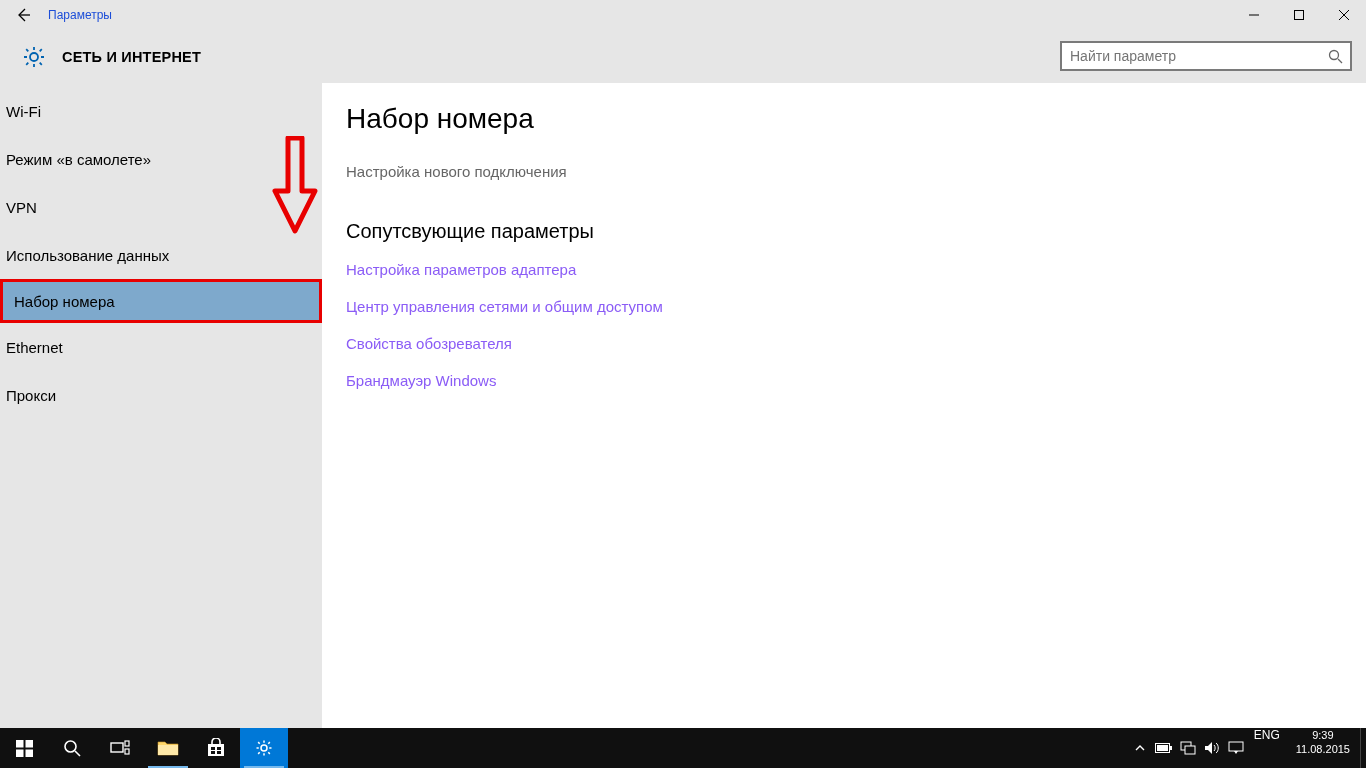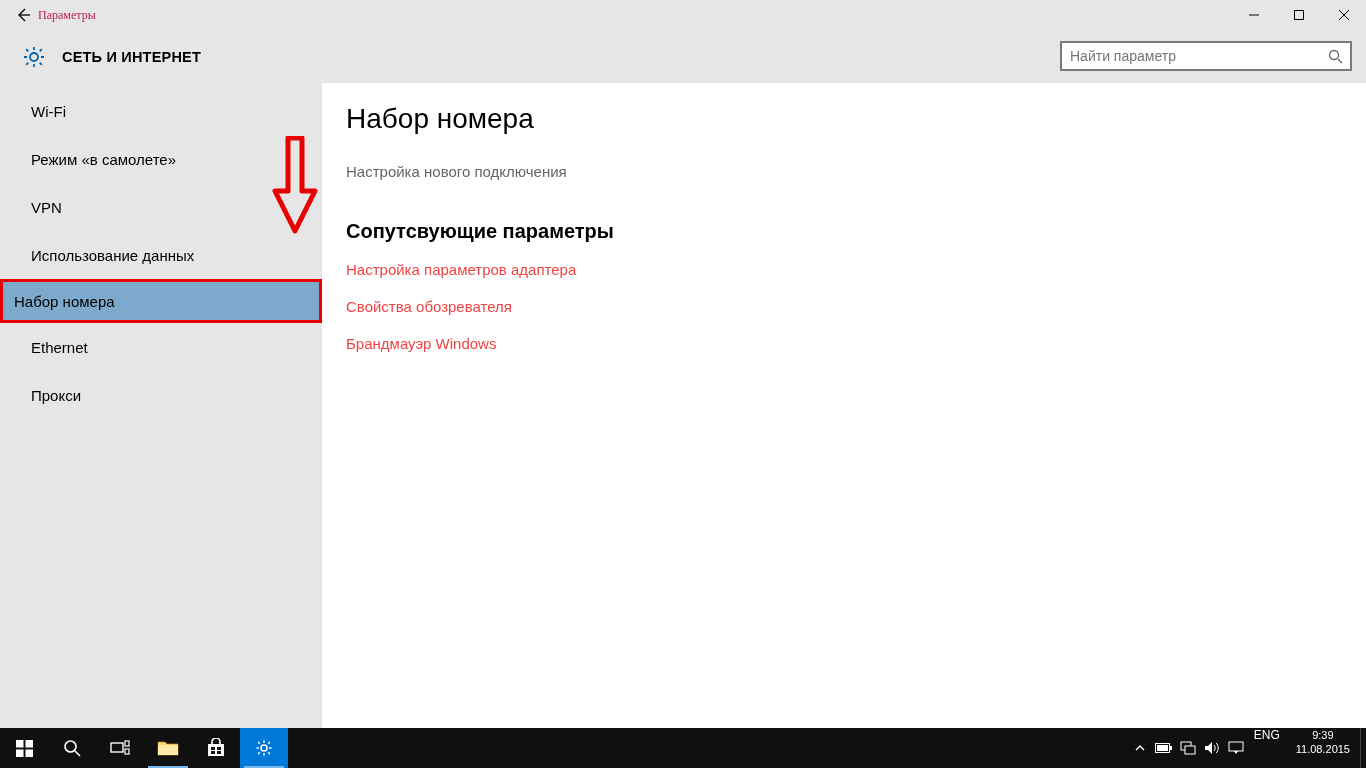--- a/index.html
+++ b/index.html
@@ -13,21 +13,21 @@
   
   .titlebar {
     height: 30px; background: #e6e6e6; display: flex; align-items: center;
     padding-left: 8px; position: relative;
   }
   .titlebar .back-btn {
     width: 30px; height: 30px; display: flex; align-items: center; justify-content: center;
     cursor: pointer;
   }
   .titlebar .title {
-    font-size: 12px; color: #be185d; font-family: Liberation Serif, serif;
+    margin-left: 10px; font-size: 12px; color: #1d4ed8;
   }
   .win-controls {
     position: absolute; right: 0; top: 0; display: flex;
   }
   .win-btn {
     width: 45px; height: 30px; display: flex; align-items: center; justify-content: center;
     cursor: pointer;
   }
 
   
@@ -56,42 +56,42 @@
   }
 
   
   .body {
     flex: 1; display: flex; background: #e6e6e6;
   }
   .sidebar {
     width: 322px; background: #e6e6e6; padding-top: 4px; position: relative;
   }
   .sidebar-item {
-    height: 48px; display:flex; align-items:center; padding-left: 31px;
+    height: 48px; display:flex; align-items:center; padding-left: 6px;
     font-size: 15px; color:#000; cursor:pointer;
   }
   .sidebar-item.selected {
     background: #7ea9cc; border: 3px solid #e80000;
     height: 44px; padding-left: 11px;
   }
 
   .content {
     flex:1; background:#fff; padding: 20px 0 0 24px; position:relative;
   }
   .content h1 {
     font-size: 28px; font-weight: 400; color:#000; margin-bottom: 28px;
   }
   .content .graylink {
     font-size: 15px; color:#666; margin-bottom: 40px; cursor:pointer; display:inline-block;
   }
   .content h2 {
-    font-size: 20px; font-weight: 700; color:#000; margin-bottom: 18px;
+    font-size: 20px; font-weight: 400; color:#000; margin-bottom: 18px;
   }
   .link {
-    display:block; font-size: 15px; color:#ef4444; margin-bottom: 20px; cursor:pointer;
+    display:block; font-size: 15px; color:#8b5cf6; margin-bottom: 20px; cursor:pointer;
     text-decoration:none;
   }
 
   
   .arrow-anno {
     position:absolute; left: 270px; top: 53px; pointer-events:none;
   }
 
   
   .taskbar {
@@ -193,20 +193,21 @@
       <svg class="arrow-anno" width="50" height="100" viewBox="0 0 50 100">
         <path d="M18 2 H32 V55 H45 L25 95 L5 55 H18 Z" fill="none" stroke="#e80000" stroke-width="5" stroke-linejoin="round"></path>
       </svg>
     </div>
 
     <div class="content">
       <h1>Набор номера</h1>
       <span class="graylink">Настройка нового подключения</span>
       <h2>Сопутсвующие параметры</h2>
       <a class="link">Настройка параметров адаптера</a>
+      <a class="link">Центр управления сетями и общим доступом</a>
       <a class="link">Свойства обозревателя</a>
       <a class="link">Брандмауэр Windows</a>
     </div>
   </div>
 </div>
 
 <div class="taskbar">
   <div class="tb-btn">
     <svg width="17" height="17" viewBox="0 0 17 17">
         <rect x="0" y="0" width="7.5" height="7.5" fill="#fff"></rect>

